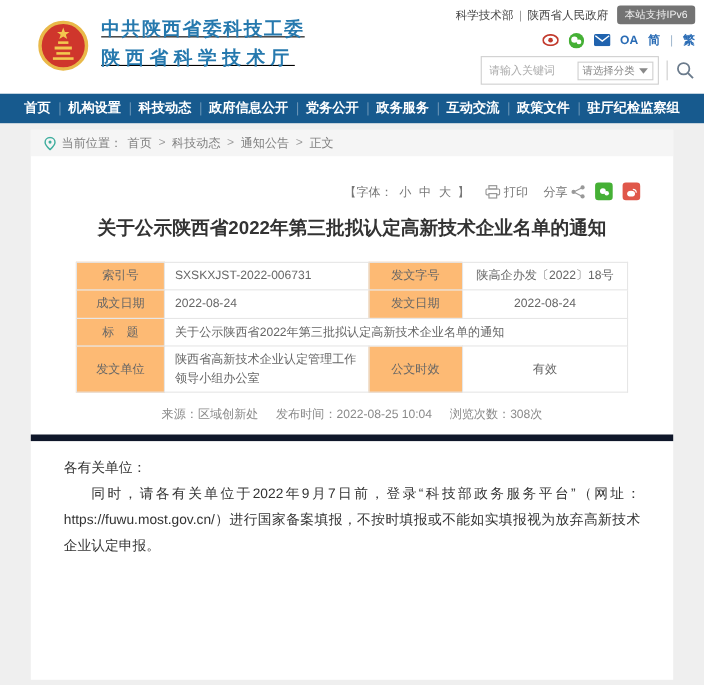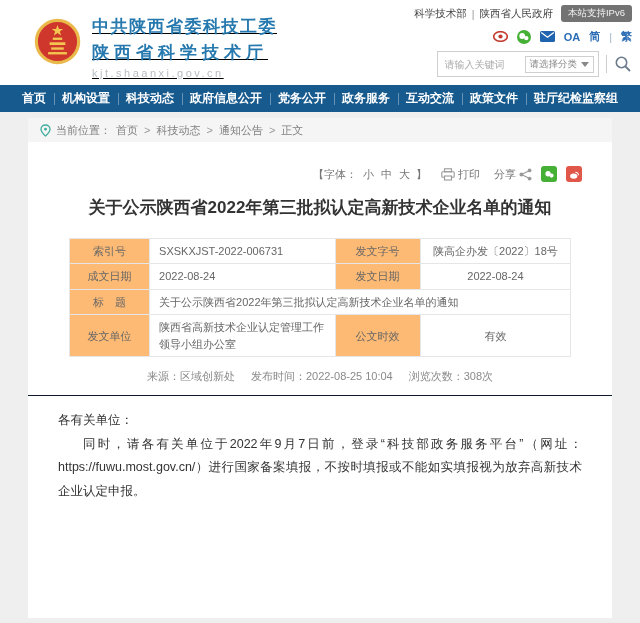--- a/index.html
+++ b/index.html
@@ -61,21 +61,21 @@
 
   .article-title { text-align:center; font-size:17px; font-weight:bold; color:#333;
                    margin:14px 28px 18px; line-height:1.4; }
 
   .info-table { width:86%; margin:0 auto; border-collapse:collapse; font-size:11px; color:#666; }
   .info-table td { border:1px solid #e6e6e6; padding:4px 9px; line-height:1.5; }
   .info-table td.lab { text-align:center; color:#666; background:#fdba74; white-space:nowrap; }
   .info-table td.ctr { text-align:center; }
 
   .meta { display:flex; justify-content:center; gap:16px; font-size:11px; color:#8a8a8a;
-          padding:12px 0 11px; border-bottom:1px solid #0f172a; }
+          padding:12px 0 11px; border-bottom:6px solid #0f172a; }
 
   .body-text { padding:13px 30px 0; font-size:12.5px; color:#333; }
   .body-text p { margin:0; line-height:1.88; text-align:justify; }
   .body-text p.indent { text-indent:2em; }
 </style>
 </head>
 <body>
 
 <div class="header">
   <div class="brand">
@@ -84,21 +84,20 @@
       <circle cx="30" cy="30" r="27" fill="none" stroke="#e9b949" stroke-width="4"></circle>
       <polygon points="30,9 31.9,14.1 37.2,14.1 33,17.3 34.6,22.4 30,19.3 25.4,22.4 27,17.3 22.8,14.1 28.1,14.1" fill="#f3c74f"></polygon>
       <rect x="24" y="25" width="12" height="3" fill="#f3c74f"></rect>
       <rect x="20" y="31" width="20" height="3.5" fill="#f3c74f"></rect>
       <rect x="22" y="37.5" width="16" height="3" fill="#f3c74f"></rect>
       <rect x="18" y="43.5" width="24" height="3" fill="#f3c74f"></rect>
     </svg>
     <div class="brand-lines">
       <div class="brand-l1">中共陕西省委科技工委</div>
       <div class="brand-l2">陕西省科学技术厅</div>
-      <div class="brand-url">kjt.shaanxi.gov.cn</div>
     </div>
   </div>
 
   <div class="header-right">
     <div class="toprow">
       <a>科学技术部</a>
       <span class="tdiv">|</span>
       <a>陕西省人民政府</a>
       <span class="ipv6">本站支持IPv6</span>
     </div>

